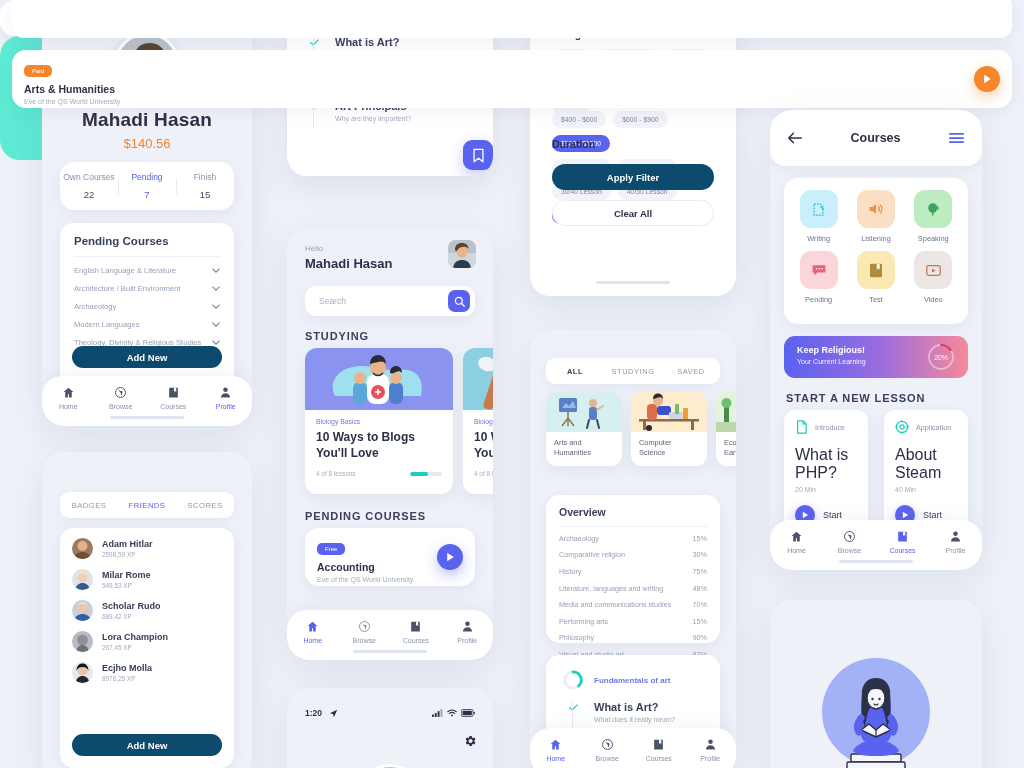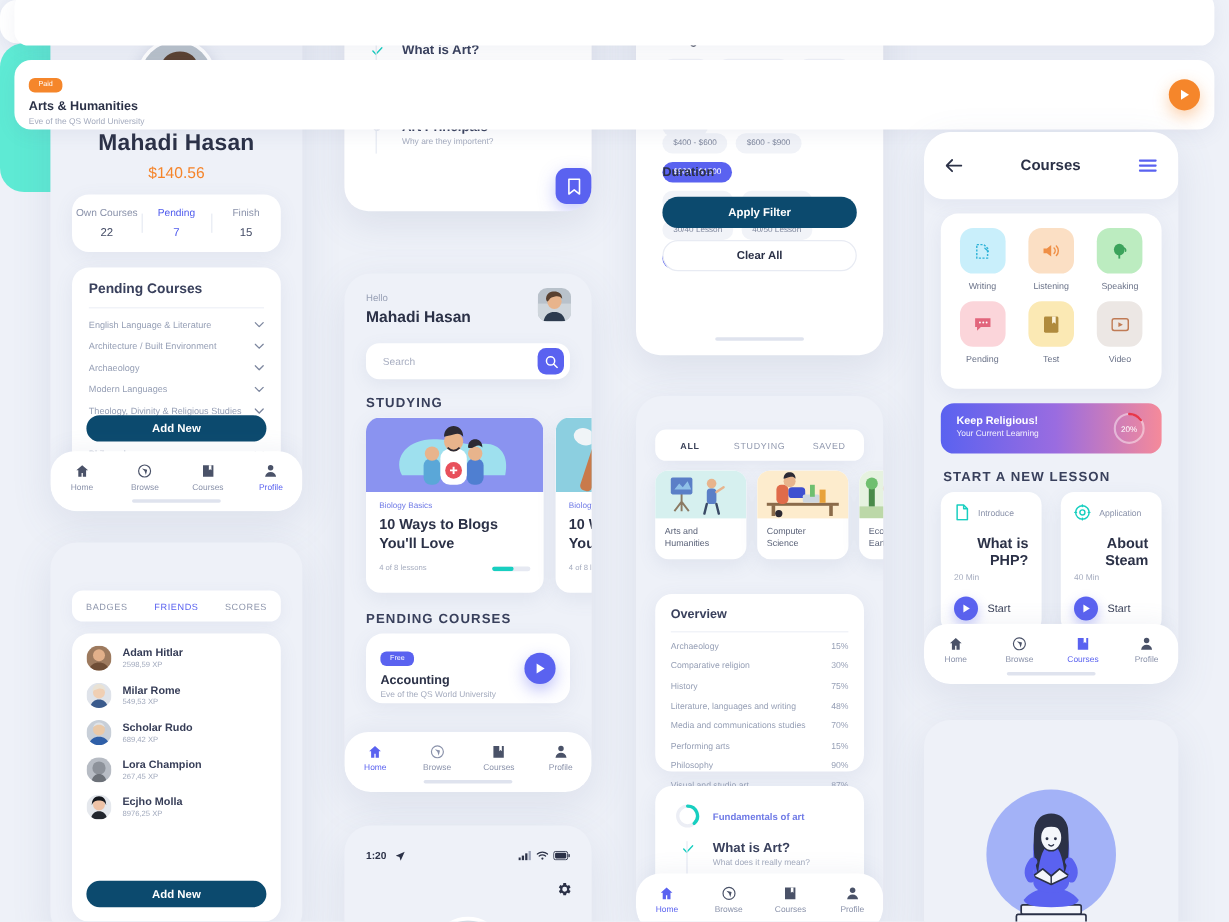--- a/index.html
+++ b/index.html
@@ -235,21 +235,21 @@
     padding: 9px 13px; color:#fff; overflow:hidden;
   }
   .keep .h { font-size: 9px; font-weight:bold; }
   .keep .s { font-size: 7px; opacity:.9; margin-top:3px; }
   .keep .pct { position:absolute; right:12px; top:6px; width:30px; height:30px; }
   .lbl-lesson { position:absolute; left:16px; top: 282px; }
   .lesson-row { position:absolute; left:14px; right:14px; top: 300px; display:flex; gap: 16px; }
   .nl { flex:1; background:#fff; border-radius:11px; padding: 10px 11px; box-shadow: 0 5px 15px rgba(100,115,160,.10); }
   .nl .top { display:flex; align-items:center; }
   .nl .top .lb { font-size: 7.2px; color:#8a melhor; color:#8a92aa; margin-left: 7px; }
-  .nl .h { font-size: 12px; font-weight:bold; color:#2b3147; margin-top: 12px; text-align: right; }
+  .nl .h { font-size: 16px; font-weight:normal; color:#2b3147; margin-top: 12px; }
   .nl .s { font-size: 7px; color:#a4abbe; margin-top: 4px; }
   .nl .start { display:flex; align-items:center; margin-top: 12px; }
   .nl .start .pl { width: 20px; height:20px; border-radius:50%; background:#5a62f0; display:flex; align-items:center; justify-content:center;
     box-shadow: 0 4px 10px rgba(90,98,240,.35);}
   .nl .start .tx { font-size: 9px; color:#3a4158; margin-left: 8px; }
 
   #illusPhone { left: 770px; top: 600px; width: 212px; height: 200px; background:#eef1f8; }
   .illus-circle { position:absolute; left:50%; transform:translateX(-50%); top: 58px; width: 108px; height:108px; border-radius:50%; background:#a3b2f7; }
 </style>
 </head>

